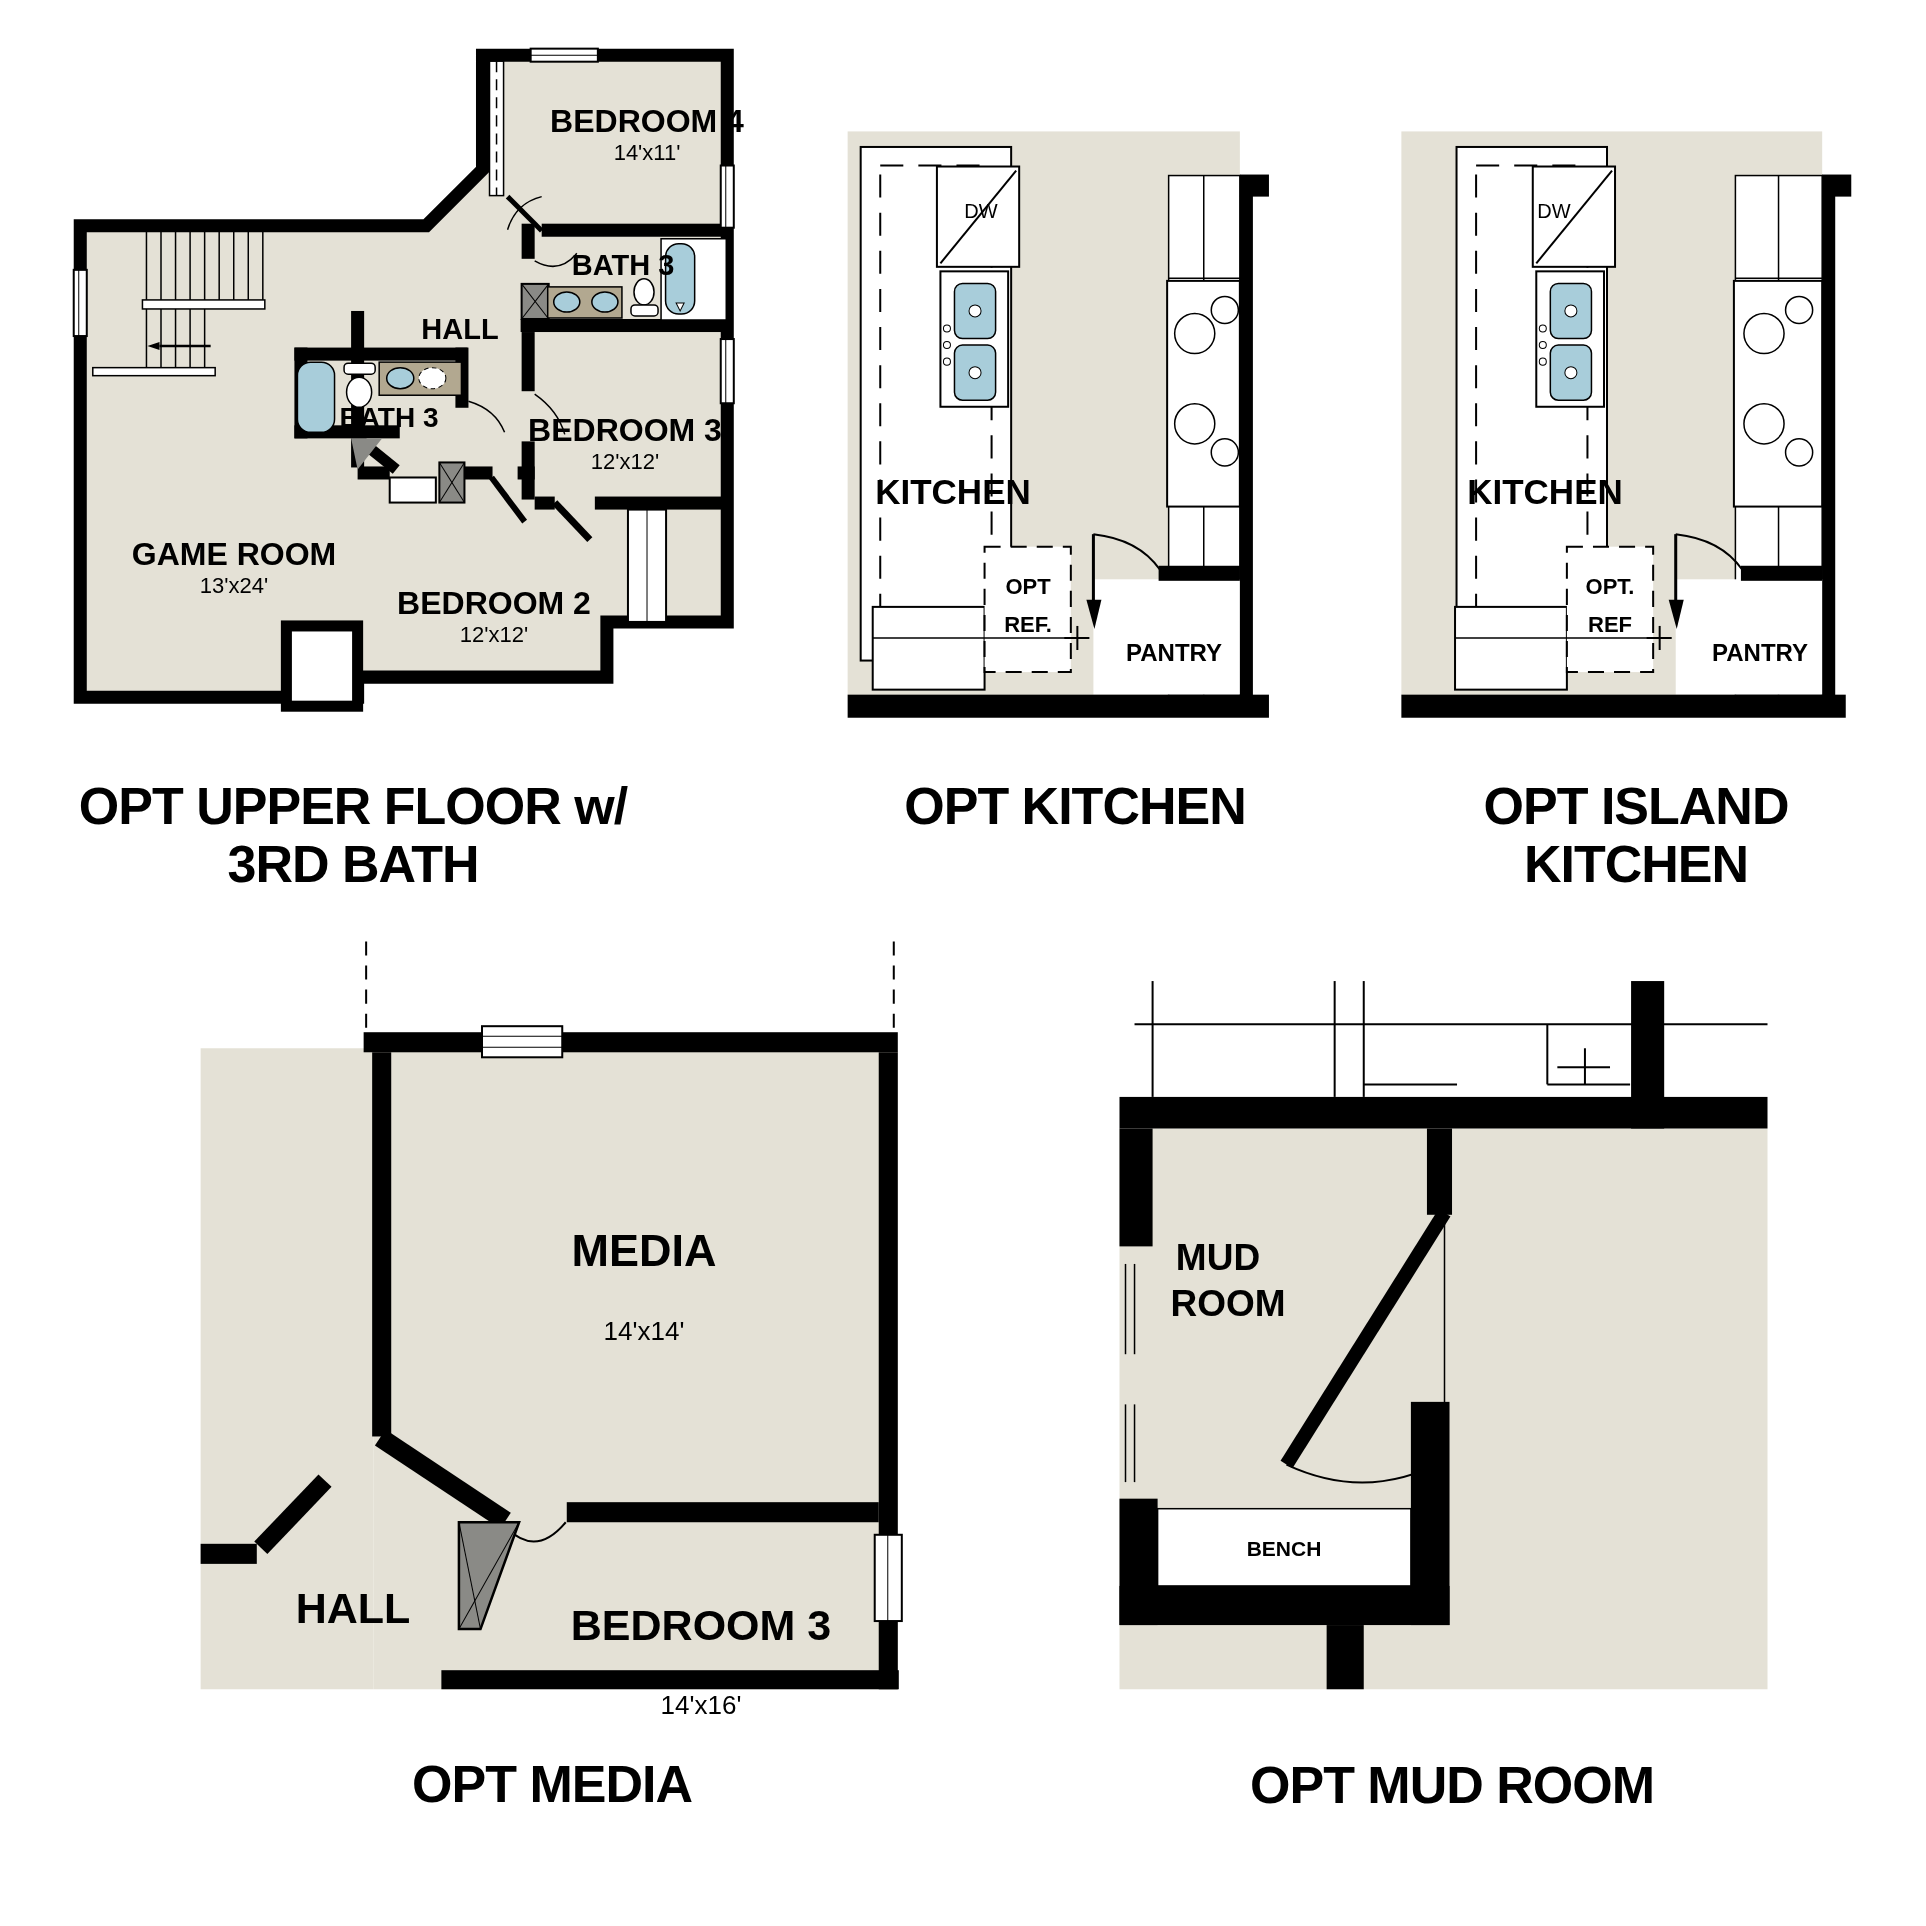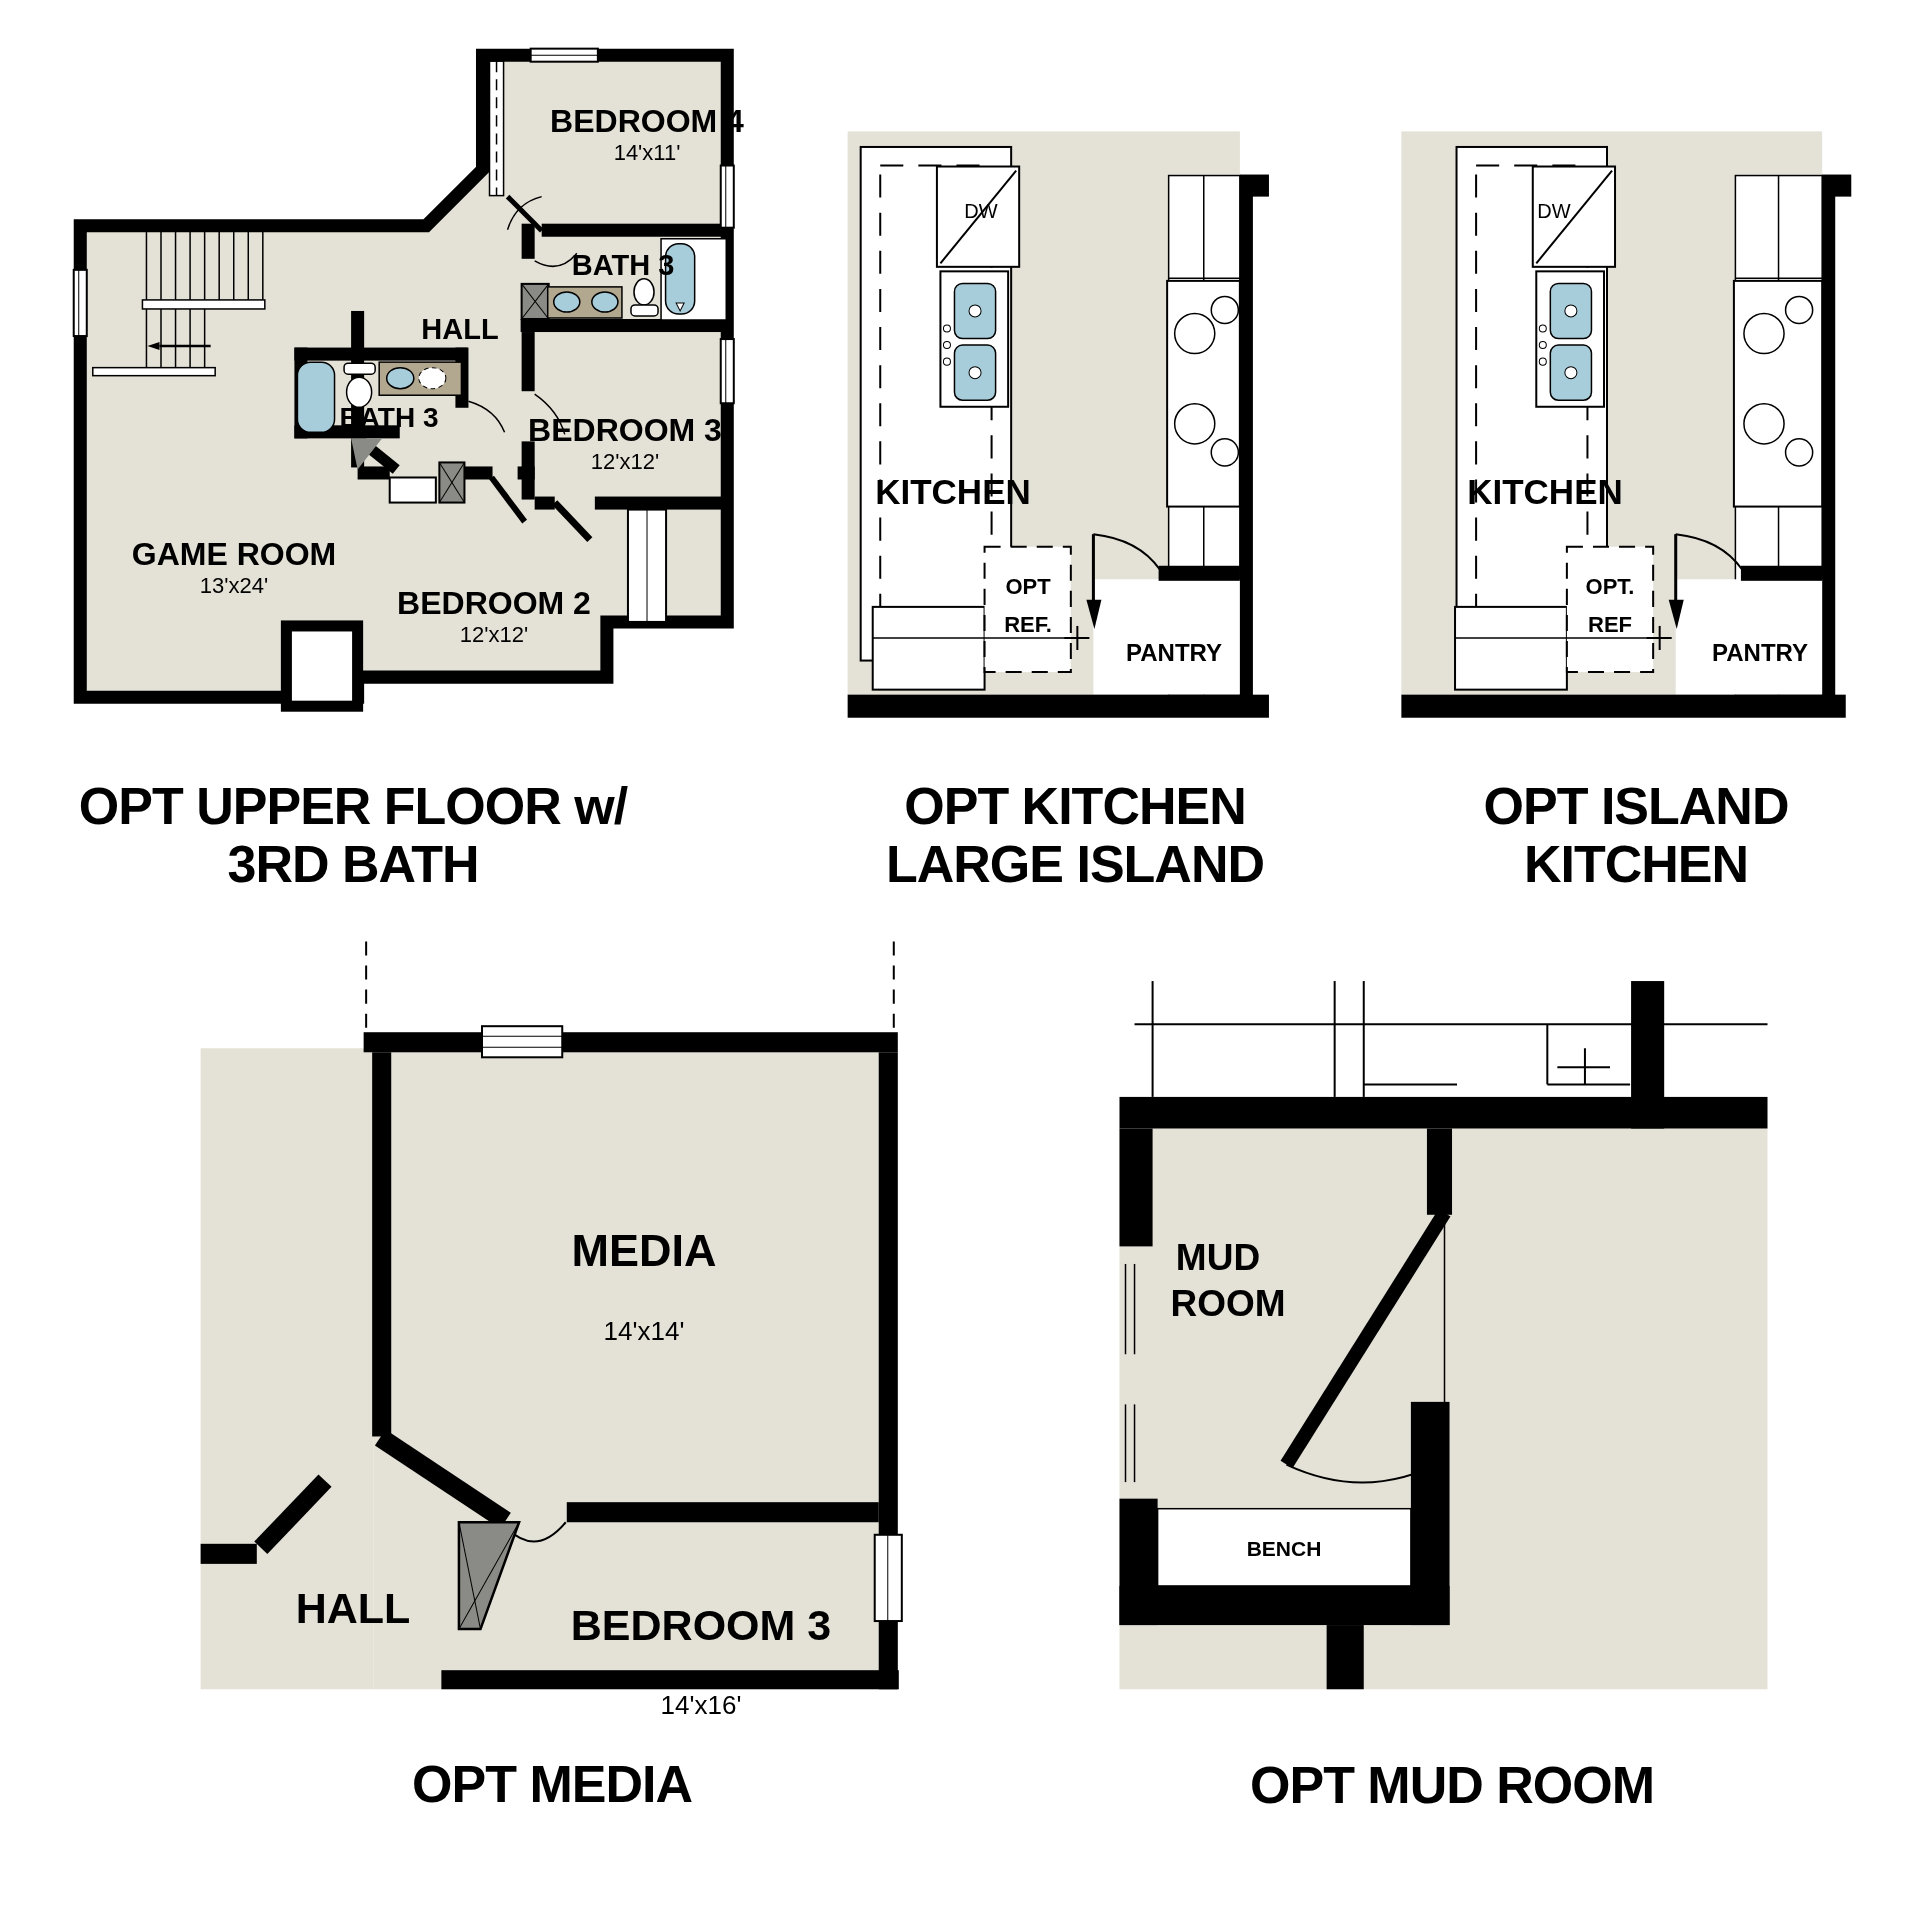--- a/index.html
+++ b/index.html
@@ -301,21 +301,20 @@
 <div class="lbl s44" style="left:494px;top:635px">12'x12'</div>
 <div class="lbl b s104" style="left:353px;top:806px">OPT UPPER FLOOR w/</div>
 <div class="lbl b s104" style="left:353px;top:864px">3RD BATH</div>
 
 <div class="lbl s40" style="left:981px;top:211px">DW</div>
 <div class="lbl b s70" style="left:953px;top:491px">KITCHEN</div>
 <div class="lbl b s44" style="left:1028px;top:587px">OPT</div>
 <div class="lbl b s44" style="left:1028px;top:625px">REF.</div>
 <div class="lbl b s48" style="left:1174px;top:653px">PANTRY</div>
 <div class="lbl b s104" style="left:1075px;top:806px">OPT KITCHEN</div>
-<div class="lbl b s104" style="left:1075px;top:864px">LARGE ISLAND</div>
 
 <div class="lbl s40" style="left:1554px;top:211px">DW</div>
 <div class="lbl b s70" style="left:1545px;top:491px">KITCHEN</div>
 <div class="lbl b s44" style="left:1610px;top:587px">OPT.</div>
 <div class="lbl b s44" style="left:1610px;top:625px">REF</div>
 <div class="lbl b s48" style="left:1760px;top:653px">PANTRY</div>
 <div class="lbl b s104" style="left:1636px;top:806px">OPT ISLAND</div>
 <div class="lbl b s104" style="left:1636px;top:864px">KITCHEN</div>
 
 <div class="lbl b s90" style="left:644px;top:1250px">MEDIA</div>

